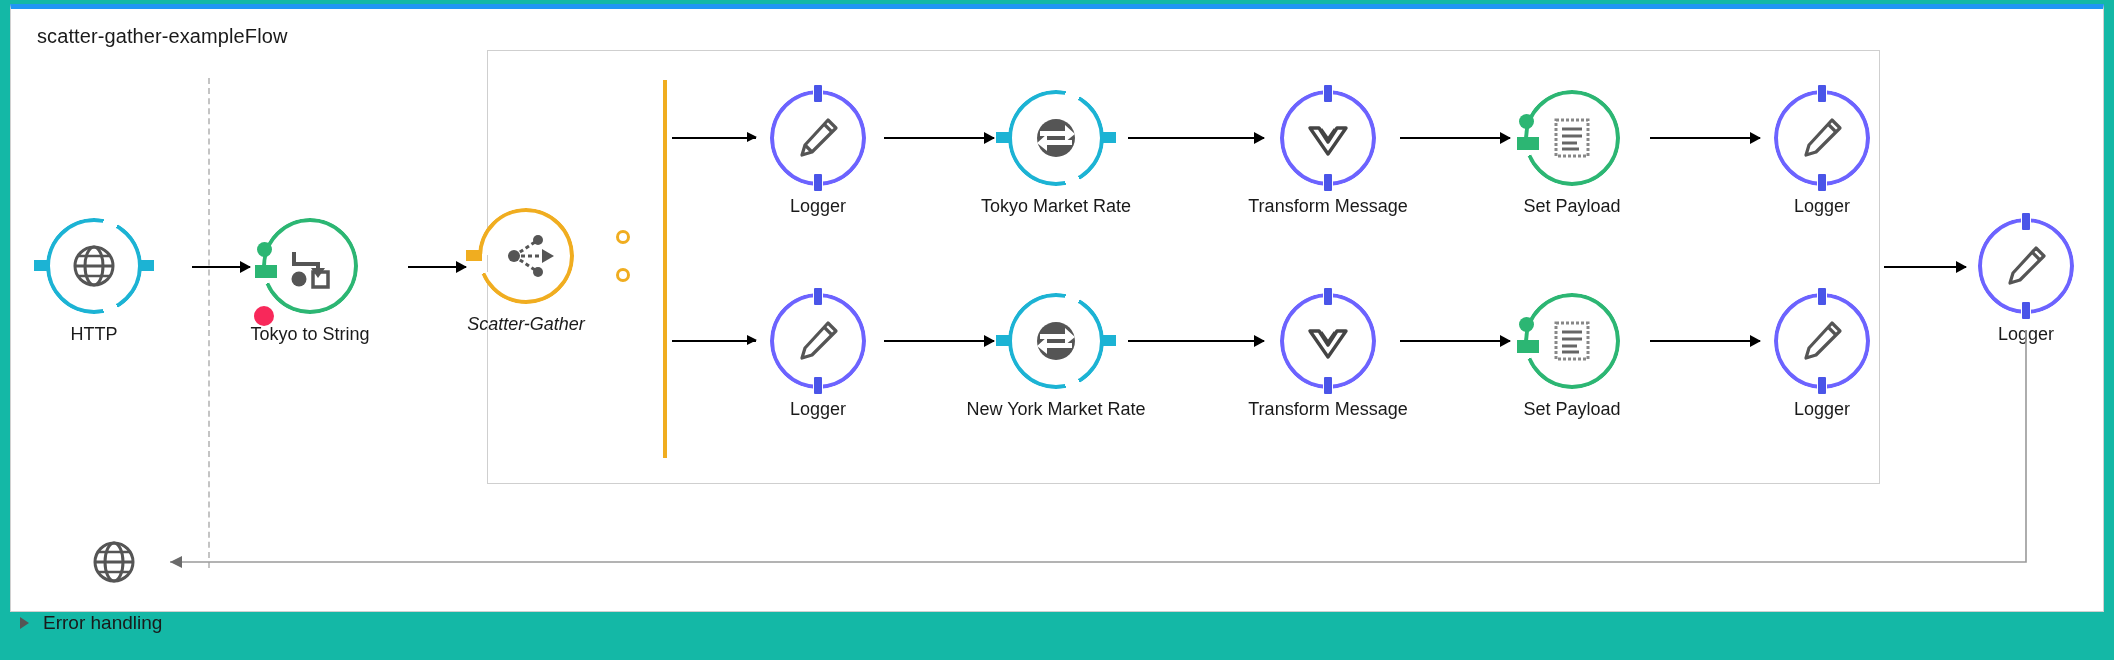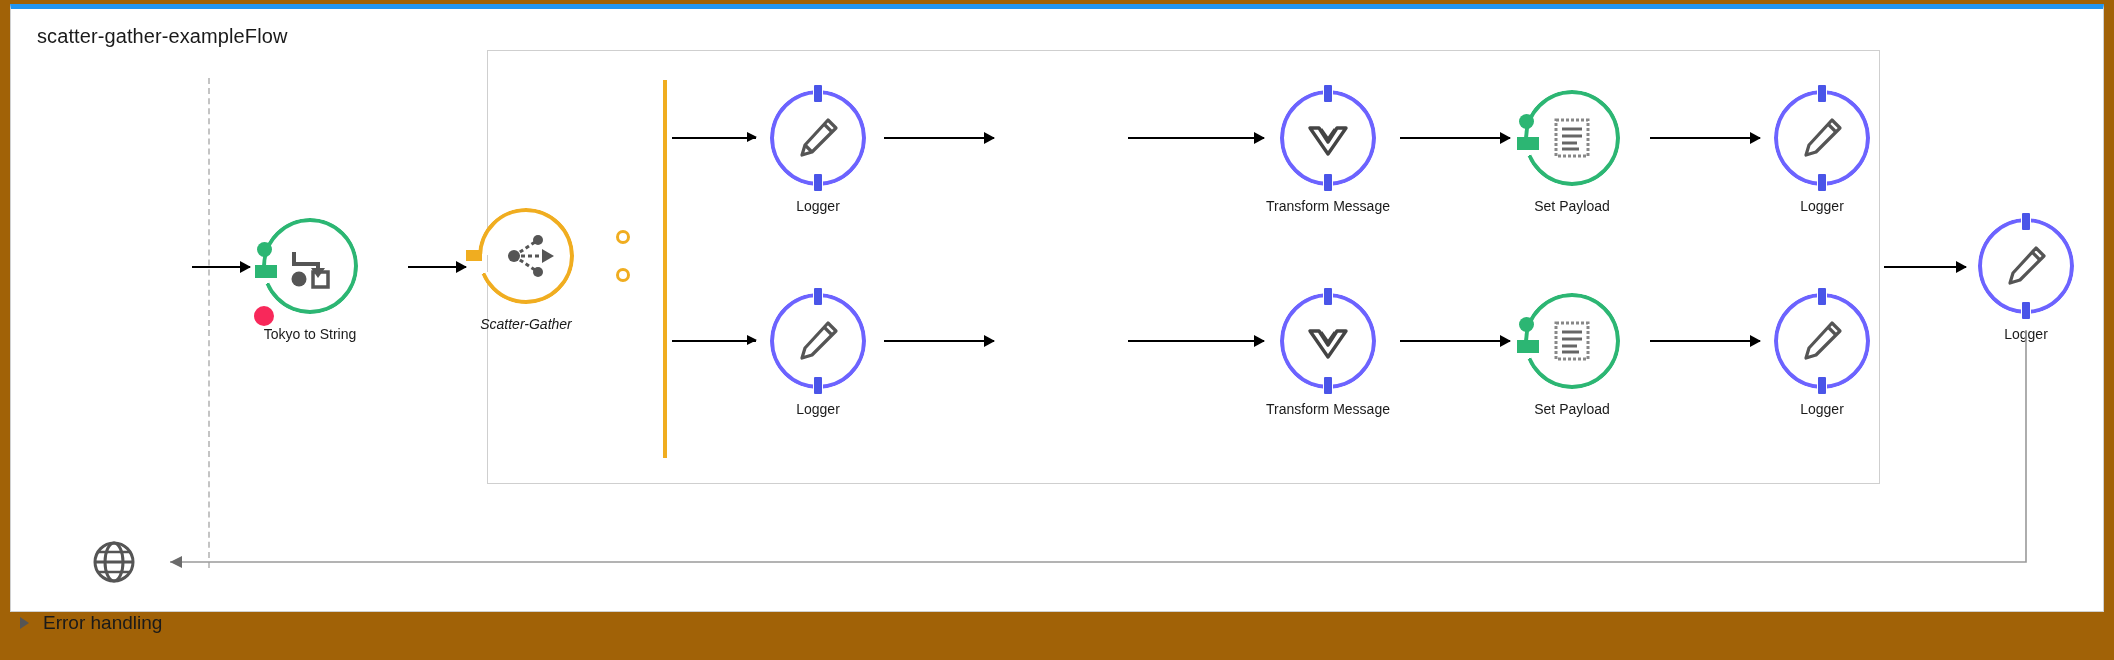--- a/index.html
+++ b/index.html
@@ -8,21 +8,21 @@
     width:2114px; height:660px;
     background:#ffffff;
     font-family:"Liberation Sans", sans-serif;
     overflow:hidden;
   }
 
   
   #canvas {
     position:relative;
     width:2114px; height:660px;
-    background:#a16207;
+    background:#14b8a6;
   }
 
   
   .flow-frame {
     position:absolute;
     left:10px; top:4px;
     width:2094px; height:608px;
     border:1px solid #d0d0d0;
     border-top:5px solid #2196f3;
     background:#ffffff;
@@ -165,21 +165,21 @@
     position:absolute;
     left:0; top:0; right:0; bottom:0;
     display:flex; align-items:center; justify-content:center;
   }
 
   .node-label {
     position:absolute;
     top:104px; left:-56px;
     width:208px;
     text-align:center;
-    font-size:14px;
+    font-size:18px;
     line-height:25px;
     color:#1a1a1a;
   }
 
   
   .arrow {
     position:absolute;
     height:2px;
     background:#000;
   }
@@ -229,20 +229,35 @@
 
   <div class="flow-frame">
     <div class="flow-title">scatter-gather-exampleFlow</div>
   </div>
 
   <div class="dashed-sep"></div>
 
   <div class="sg-group"></div>
   <div class="sg-bar"></div>
 
+  <div class="node" style="left:46px; top:218px;">
+    <div class="ring endpoint"></div>
+    <div class="tab left"></div>
+    <div class="tab right"></div>
+    <div class="node-icon">
+      <svg width="52" height="52" viewBox="0 0 52 52">
+        <circle cx="26" cy="26" r="19" fill="none" stroke="#555" stroke-width="3"></circle>
+        <ellipse cx="26" cy="26" rx="9" ry="19" fill="none" stroke="#555" stroke-width="3"></ellipse>
+        <line x1="7" y1="26" x2="45" y2="26" stroke="#555" stroke-width="3"></line>
+        <line x1="10" y1="16" x2="42" y2="16" stroke="#555" stroke-width="2.5"></line>
+        <line x1="10" y1="36" x2="42" y2="36" stroke="#555" stroke-width="2.5"></line>
+      </svg>
+    </div>
+    <div class="node-label">HTTP</div>
+  </div>
 
   <div class="arrow" style="left:192px; top:266px; width:58px;"></div>
 
   <div class="node" style="left:262px; top:218px;">
     <div class="ring green"></div>
     <div class="gdot"></div>
     <div class="gbar"></div>
     <div class="node-icon">
       <svg width="52" height="52" viewBox="0 0 52 52">
         <path d="M10 12 L10 24 L34 24 L34 31" fill="none" stroke="#555" stroke-width="4" stroke-linejoin="miter"></path>
@@ -288,20 +303,33 @@
         <path d="M34 6 L42 14 L18 38 L8 41 L11 31 Z" fill="none" stroke="#555" stroke-width="3.2" stroke-linejoin="round"></path>
         <line x1="30" y1="10" x2="38" y2="18" stroke="#555" stroke-width="3.2"></line>
         <path d="M11 31 L18 38" stroke="#555" stroke-width="3.2"></path>
       </svg>
     </div>
     <div class="node-label">Logger</div>
   </div>
 
   <div class="arrow" style="left:884px; top:137px; width:110px;"></div>
 
+  <div class="node" style="left:1008px; top:90px;">
+    <div class="ring endpoint"></div>
+    <div class="tab left"></div>
+    <div class="tab right"></div>
+    <div class="node-icon">
+      <svg width="50" height="50" viewBox="0 0 50 50">
+        <circle cx="25" cy="25" r="19" fill="#555"></circle>
+        <path d="M9 18 L34 18 L34 12 L44 21 L34 29 L34 23 L9 23 Z" fill="#fff"></path>
+        <path d="M41 27 L16 27 L16 21 L6 30 L16 38 L16 32 L41 32 Z" fill="#fff"></path>
+      </svg>
+    </div>
+    <div class="node-label">Tokyo Market Rate</div>
+  </div>
 
   <div class="arrow" style="left:1128px; top:137px; width:136px;"></div>
 
   <div class="node" style="left:1280px; top:90px;">
     <div class="ring processor"></div>
     <div class="tick top"></div>
     <div class="tick bottom"></div>
     <div class="node-icon">
       <svg width="52" height="52" viewBox="0 0 52 52">
         <path d="M8 16 L17 16 L26 30 L35 16 L44 16 L26 42 Z" fill="none" stroke="#444" stroke-width="3.4" stroke-linejoin="round"></path>
@@ -354,20 +382,33 @@
       <svg width="48" height="48" viewBox="0 0 48 48">
         <path d="M34 6 L42 14 L18 38 L8 41 L11 31 Z" fill="none" stroke="#555" stroke-width="3.2" stroke-linejoin="round"></path>
         <line x1="30" y1="10" x2="38" y2="18" stroke="#555" stroke-width="3.2"></line>
       </svg>
     </div>
     <div class="node-label">Logger</div>
   </div>
 
   <div class="arrow" style="left:884px; top:340px; width:110px;"></div>
 
+  <div class="node" style="left:1008px; top:293px;">
+    <div class="ring endpoint"></div>
+    <div class="tab left"></div>
+    <div class="tab right"></div>
+    <div class="node-icon">
+      <svg width="50" height="50" viewBox="0 0 50 50">
+        <circle cx="25" cy="25" r="19" fill="#555"></circle>
+        <path d="M9 18 L34 18 L34 12 L44 21 L34 29 L34 23 L9 23 Z" fill="#fff"></path>
+        <path d="M41 27 L16 27 L16 21 L6 30 L16 38 L16 32 L41 32 Z" fill="#fff"></path>
+      </svg>
+    </div>
+    <div class="node-label">New York Market Rate</div>
+  </div>
 
   <div class="arrow" style="left:1128px; top:340px; width:136px;"></div>
 
   <div class="node" style="left:1280px; top:293px;">
     <div class="ring processor"></div>
     <div class="tick top"></div>
     <div class="tick bottom"></div>
     <div class="node-icon">
       <svg width="52" height="52" viewBox="0 0 52 52">
         <path d="M8 16 L17 16 L26 30 L35 16 L44 16 L26 42 Z" fill="none" stroke="#444" stroke-width="3.4" stroke-linejoin="round"></path>

